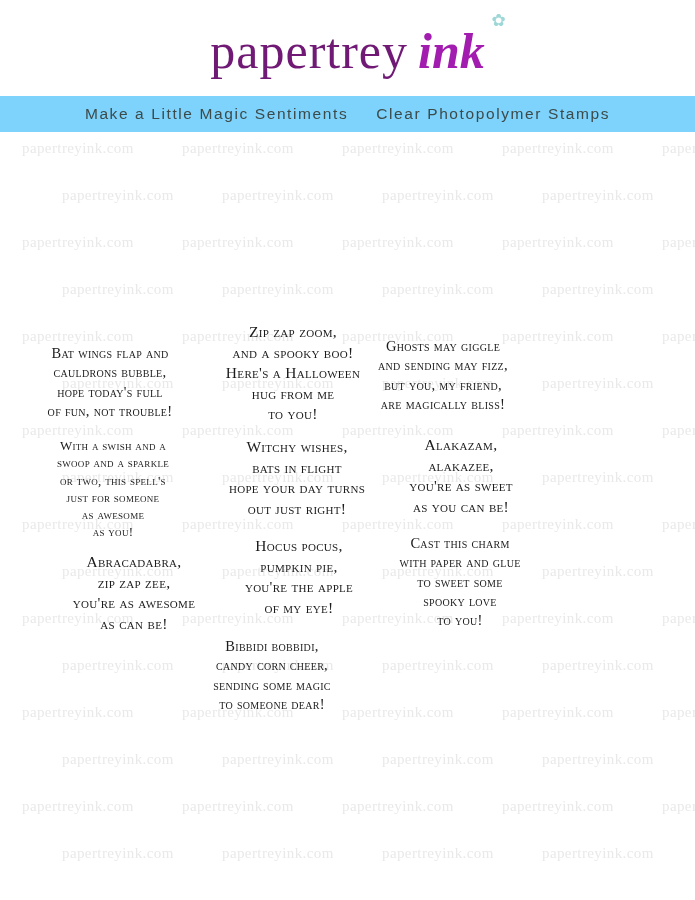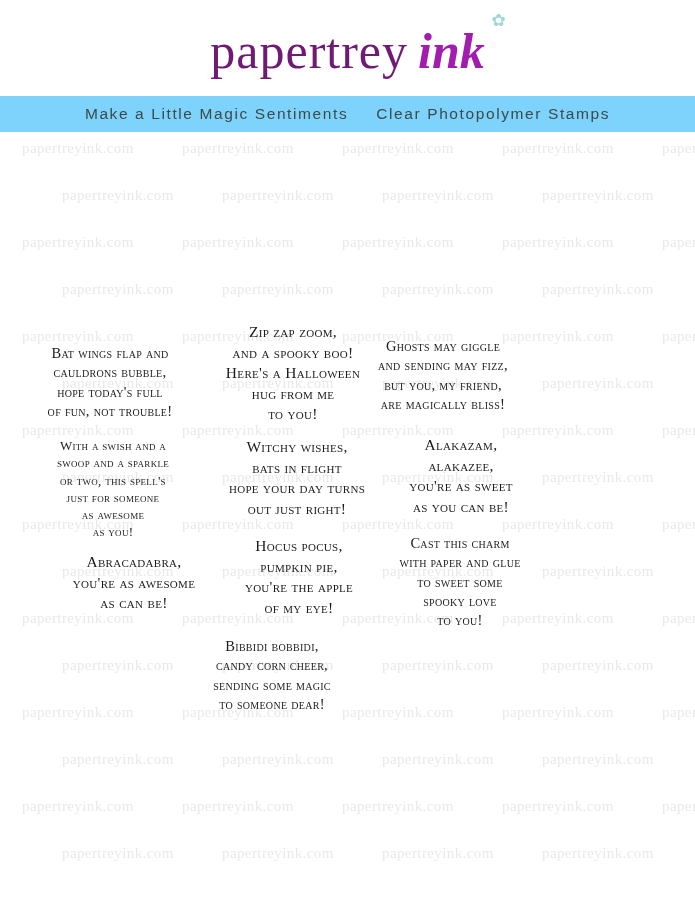--- a/index.html
+++ b/index.html
@@ -213,20 +213,21 @@
       </div>
       <div class="blk sz-md" style="left: 444px; top: 402px; transform: translateX(-50%); margin-left: 16px;">
         <span class="ln">Cast this charm</span>
         <span class="ln">with paper and glue</span>
         <span class="ln">to sweet some</span>
         <span class="ln">spooky love</span>
         <span class="ln">to you!</span>
       </div>
       <div class="blk sz-lg" style="left: 134px; top: 420px; transform: translateX(-50%);">
         <span class="ln">Abracadabra,</span>
+        <span class="ln">zip zap zee,</span>
         <span class="ln">you're as awesome</span>
         <span class="ln">as can be!</span>
       </div>
       <div class="blk sz-md" style="left: 272px; top: 505px; transform: translateX(-50%);">
         <span class="ln">Bibbidi bobbidi,</span>
         <span class="ln">candy corn cheer,</span>
         <span class="ln">sending some magic</span>
         <span class="ln">to someone dear!</span>
       </div>
     </div>

